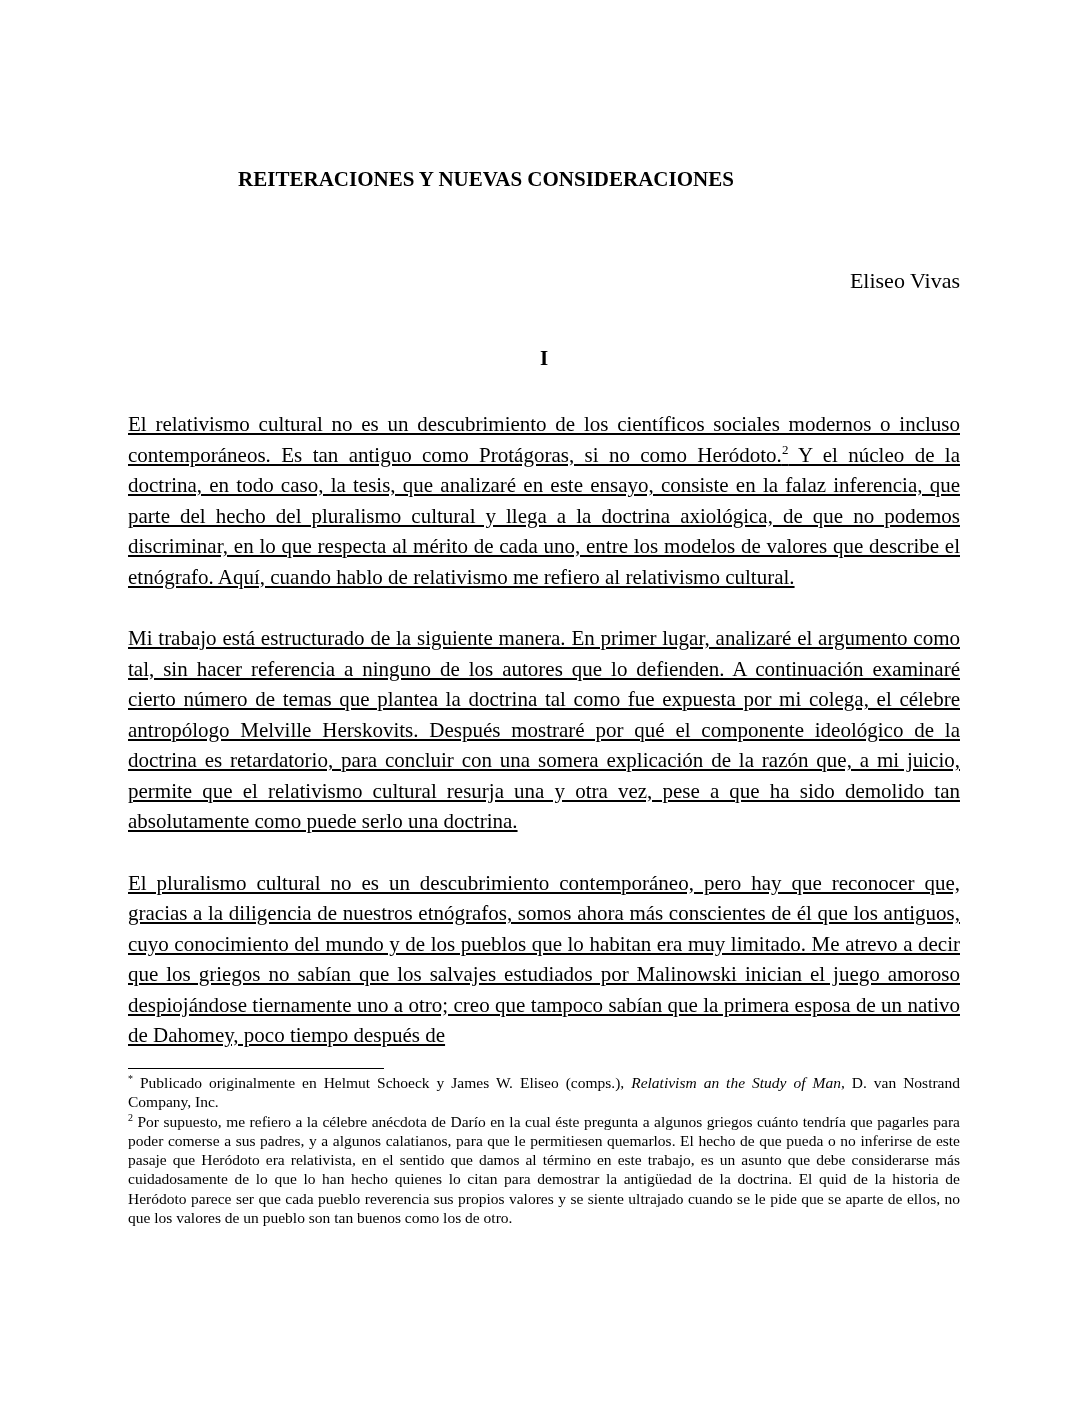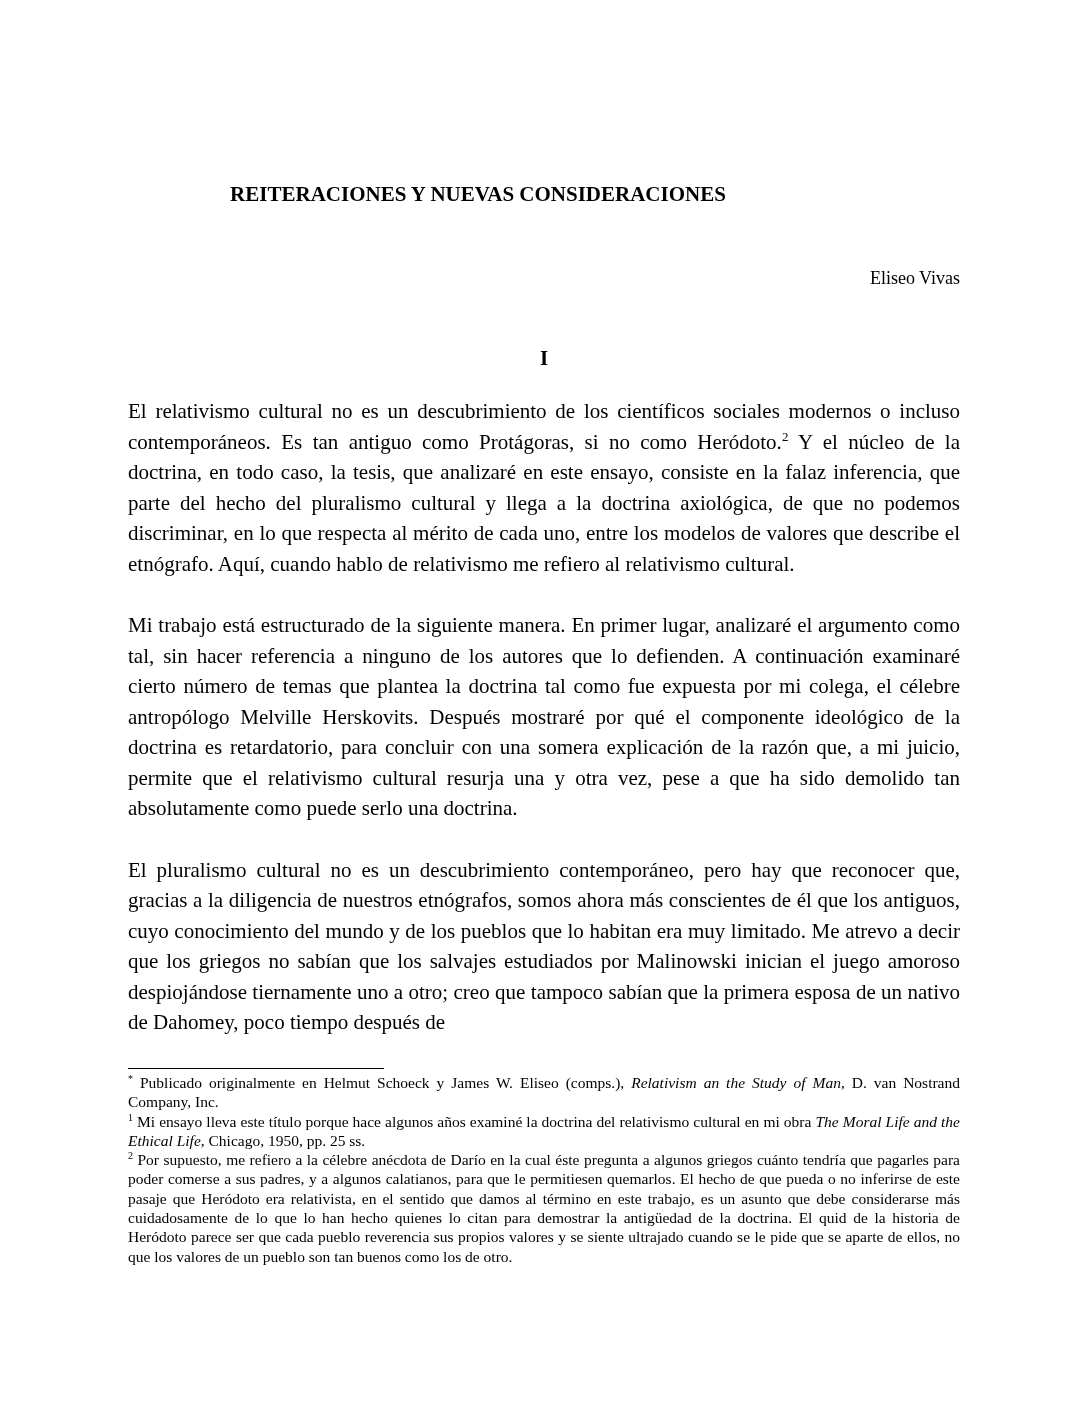--- a/index.html
+++ b/index.html
@@ -1,34 +1,34 @@
 <!DOCTYPE html>
 <html><head>
 <meta charset="utf-8">
 <style>
   html, body { margin: 0; padding: 0; background: #ffffff; }
   body {
     width: 1088px; height: 1408px; position: relative; overflow: hidden;
     font-family: "Liberation Serif", "DejaVu Serif", serif; color: #000;
   }
   .title {
-    position: absolute; left: 0; width: 956px; top: 181px;
-    text-align: center; font-weight: bold; font-size: 21px; line-height: 26px;
+    position: absolute; left: 0; width: 956px; top: 166px;
+    text-align: center; font-weight: bold; font-size: 21px; line-height: 26px; padding-left: 8px;
   }
   .title sup { font-size: 13px; vertical-align: 7px; line-height: 0; font-weight: normal; }
   .author {
-    position: absolute; right: 128px; top: 268px; font-size: 18px;
+    position: absolute; right: 128px; top: 268px; font-size: 22px;
   }
   .section {
     position: absolute; left: 0; width: 1088px; top: 346px;
     text-align: center; font-weight: bold; font-size: 21px;
   }
   .body {
-    position: absolute; left: 128px; width: 832px; top: 396px;
-    font-size: 21px; line-height: 30.5px; text-align: justify;
+    position: absolute; left: 128px; width: 832px; top: 409px;
+    font-size: 21px; line-height: 30.5px; text-align: justify; text-decoration: underline;
   }
   .body p { margin: 0 0 31px 0; }
   .body sup { font-size: 13px; vertical-align: 8px; line-height: 0; }
   .rule {
     position: absolute; left: 128px; top: 1068px; width: 256px; height: 1px; background: #000;
   }
   .notes {
     position: absolute; left: 128px; width: 832px; top: 1073px;
     font-size: 15.5px; line-height: 19.3px; text-align: justify;
   }
@@ -50,15 +50,14 @@
 <div class="body">
   <p><span>El relativismo cultural no es un descubrimiento de los científicos sociales modernos o incluso contemporáneos. Es tan antiguo como Protágoras, si no como Heródoto.</span><sup>2</sup><span> Y el núcleo de la doctrina, en todo caso, la tesis, que analizaré en este ensayo, consiste en la falaz inferencia, que parte del hecho del pluralismo cultural y llega a la doctrina axiológica, de que no podemos discriminar, en lo que respecta al mérito de cada uno, entre los modelos de valores que describe el etnógrafo. Aquí, cuando hablo de relativismo me refiero al relativismo cultural.</span></p>
   <p>Mi trabajo está estructurado de la siguiente manera. En primer lugar, analizaré el argumento como tal, sin hacer referencia a ninguno de los autores que lo defienden. A continuación examinaré cierto número de temas que plantea la doctrina tal como fue expuesta por mi colega, el célebre antropólogo Melville Herskovits. Después mostraré por qué el componente ideológico de la doctrina es retardatorio, para concluir con una somera explicación de la razón que, a mi juicio, permite que el relativismo cultural resurja una y otra vez, pese a que ha sido demolido tan absolutamente como puede serlo una doctrina.</p>
   <p>El pluralismo cultural no es un descubrimiento contemporáneo, pero hay que reconocer que, gracias a la diligencia de nuestros etnógrafos, somos ahora más conscientes de él que los antiguos, cuyo conocimiento del mundo y de los pueblos que lo habitan era muy limitado. Me atrevo a decir que los griegos no sabían que los salvajes estudiados por Malinowski inician el juego amoroso despiojándose tiernamente uno a otro; creo que tampoco sabían que la primera esposa de un nativo de Dahomey, poco tiempo después de</p>
 </div>
 
 <div class="rule"></div>
 
 <div class="notes">
   <p><sup>*</sup><span> Publicado originalmente en Helmut Schoeck y James W. Eliseo (comps.), </span><i>Relativism an the Study of Man</i><span>, D. van Nostrand Company, Inc.</span></p>
-  <p><sup>1</sup><span> Mi ensayo lleva este título porque hace algunos años examiné la doctrina del relativismo cultural en mi obra </span><i>The Moral Life and the Ethical Life</i><span>, Chicago, 1950, pp. 25 ss.</span></p>
   <p><sup>2</sup><span> Por supuesto, me refiero a la célebre anécdota de Darío en la cual éste pregunta a algunos griegos cuánto tendría que pagarles para poder comerse a sus padres, y a algunos calatianos, para que le permitiesen quemarlos. El hecho de que pueda o no inferirse de este pasaje que Heródoto era relativista, en el sentido que damos al término en este trabajo, es un asunto que debe considerarse más cuidadosamente de lo que lo han hecho quienes lo citan para demostrar la antigüedad de la doctrina. El quid de la historia de Heródoto parece ser que cada pueblo reverencia sus propios valores y se siente ultrajado cuando se le pide que se aparte de ellos, no que los valores de un pueblo son tan buenos como los de otro.</span></p>
 </div>
 
 </body></html>

